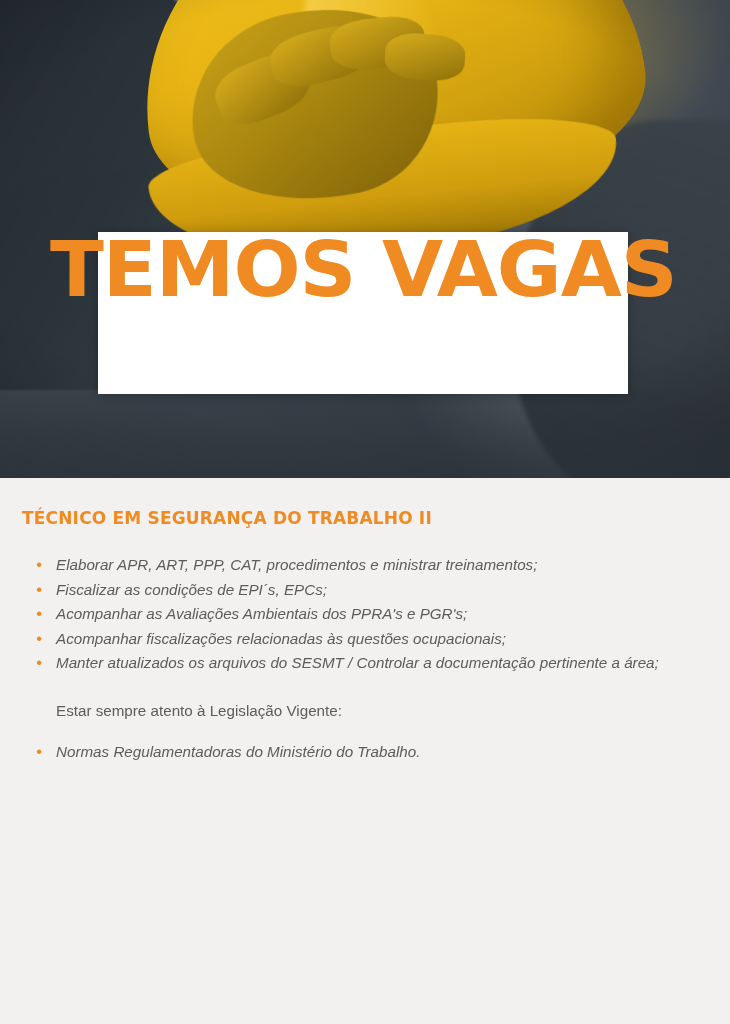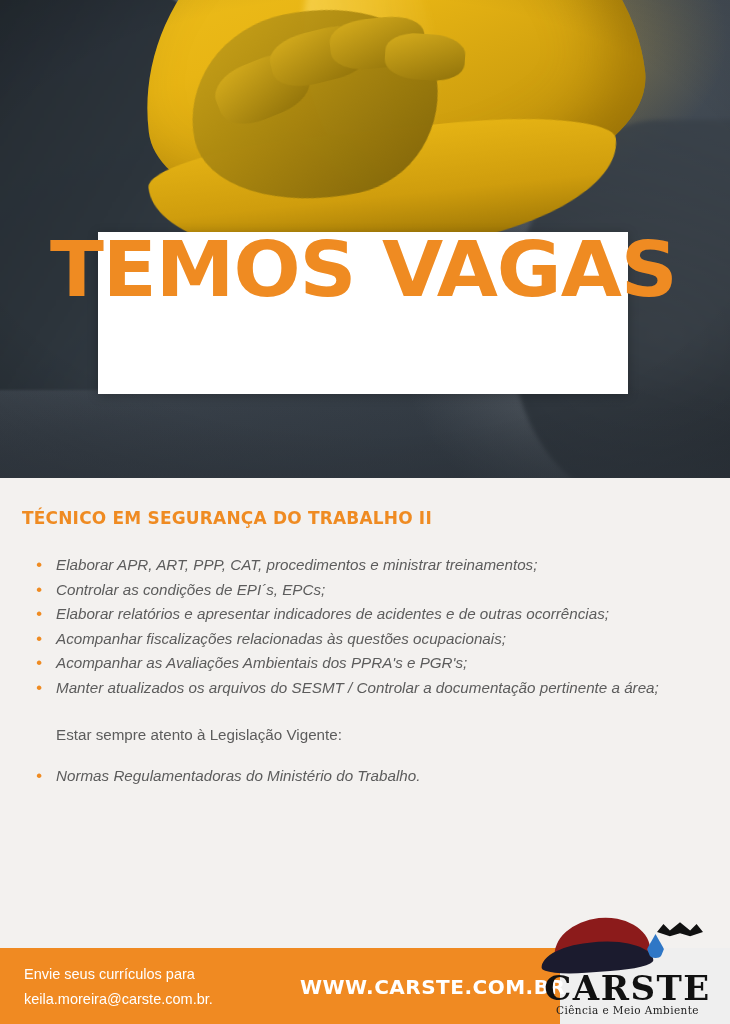--- a/index.html
+++ b/index.html
@@ -305,45 +305,27 @@
 
   <div class="title-banner">
     <div class="title-text">TEMOS VAGAS</div>
   </div>
 
   <div class="content">
     <div class="job-title">TÉCNICO EM SEGURANÇA DO TRABALHO II</div>
 
     <ul class="duties">
       <li>Elaborar APR, ART, PPP, CAT, procedimentos e ministrar treinamentos;</li>
-      <li>Controlar as condições de EPI´s, EPCs;</li>
-      <li>Elaborar relatórios e apresentar indicadores de acidentes e de outras ocorrências;</li>
+      <li>Fiscalizar as condições de EPI´s, EPCs;</li>
+      <li>Acompanhar as Avaliações Ambientais dos PPRA's e PGR's;</li>
       <li>Acompanhar fiscalizações relacionadas às questões ocupacionais;</li>
-      <li>Acompanhar as Avaliações Ambientais dos PPRA's e PGR's;</li>
       <li>Manter atualizados os arquivos do SESMT / Controlar a documentação pertinente a área;</li>
     </ul>
 
     <div class="note">Estar sempre atento à Legislação Vigente:</div>
 
     <ul class="duties second">
       <li>Normas Regulamentadoras do Ministério do Trabalho.</li>
     </ul>
   </div>
 
-  <div class="footer">
-    <div class="footer-bar"></div>
-    <div class="footer-contact">
-      <div>Envie seus currículos para</div>
-      <div>keila.moreira@carste.com.br.</div>
-    </div>
-    <div class="footer-site">WWW.CARSTE.COM.BR</div>
-
-    <div class="logo">
-      <div class="logo-hat"></div>
-      <div class="logo-hat2"></div>
-      <div class="logo-bat"></div>
-      <div class="logo-drop"></div>
-      <div class="logo-name">CARSTE</div>
-      <div class="logo-tag">Ciência e Meio Ambiente</div>
-    </div>
-  </div>
 
 </div>
 
 </body></html>

